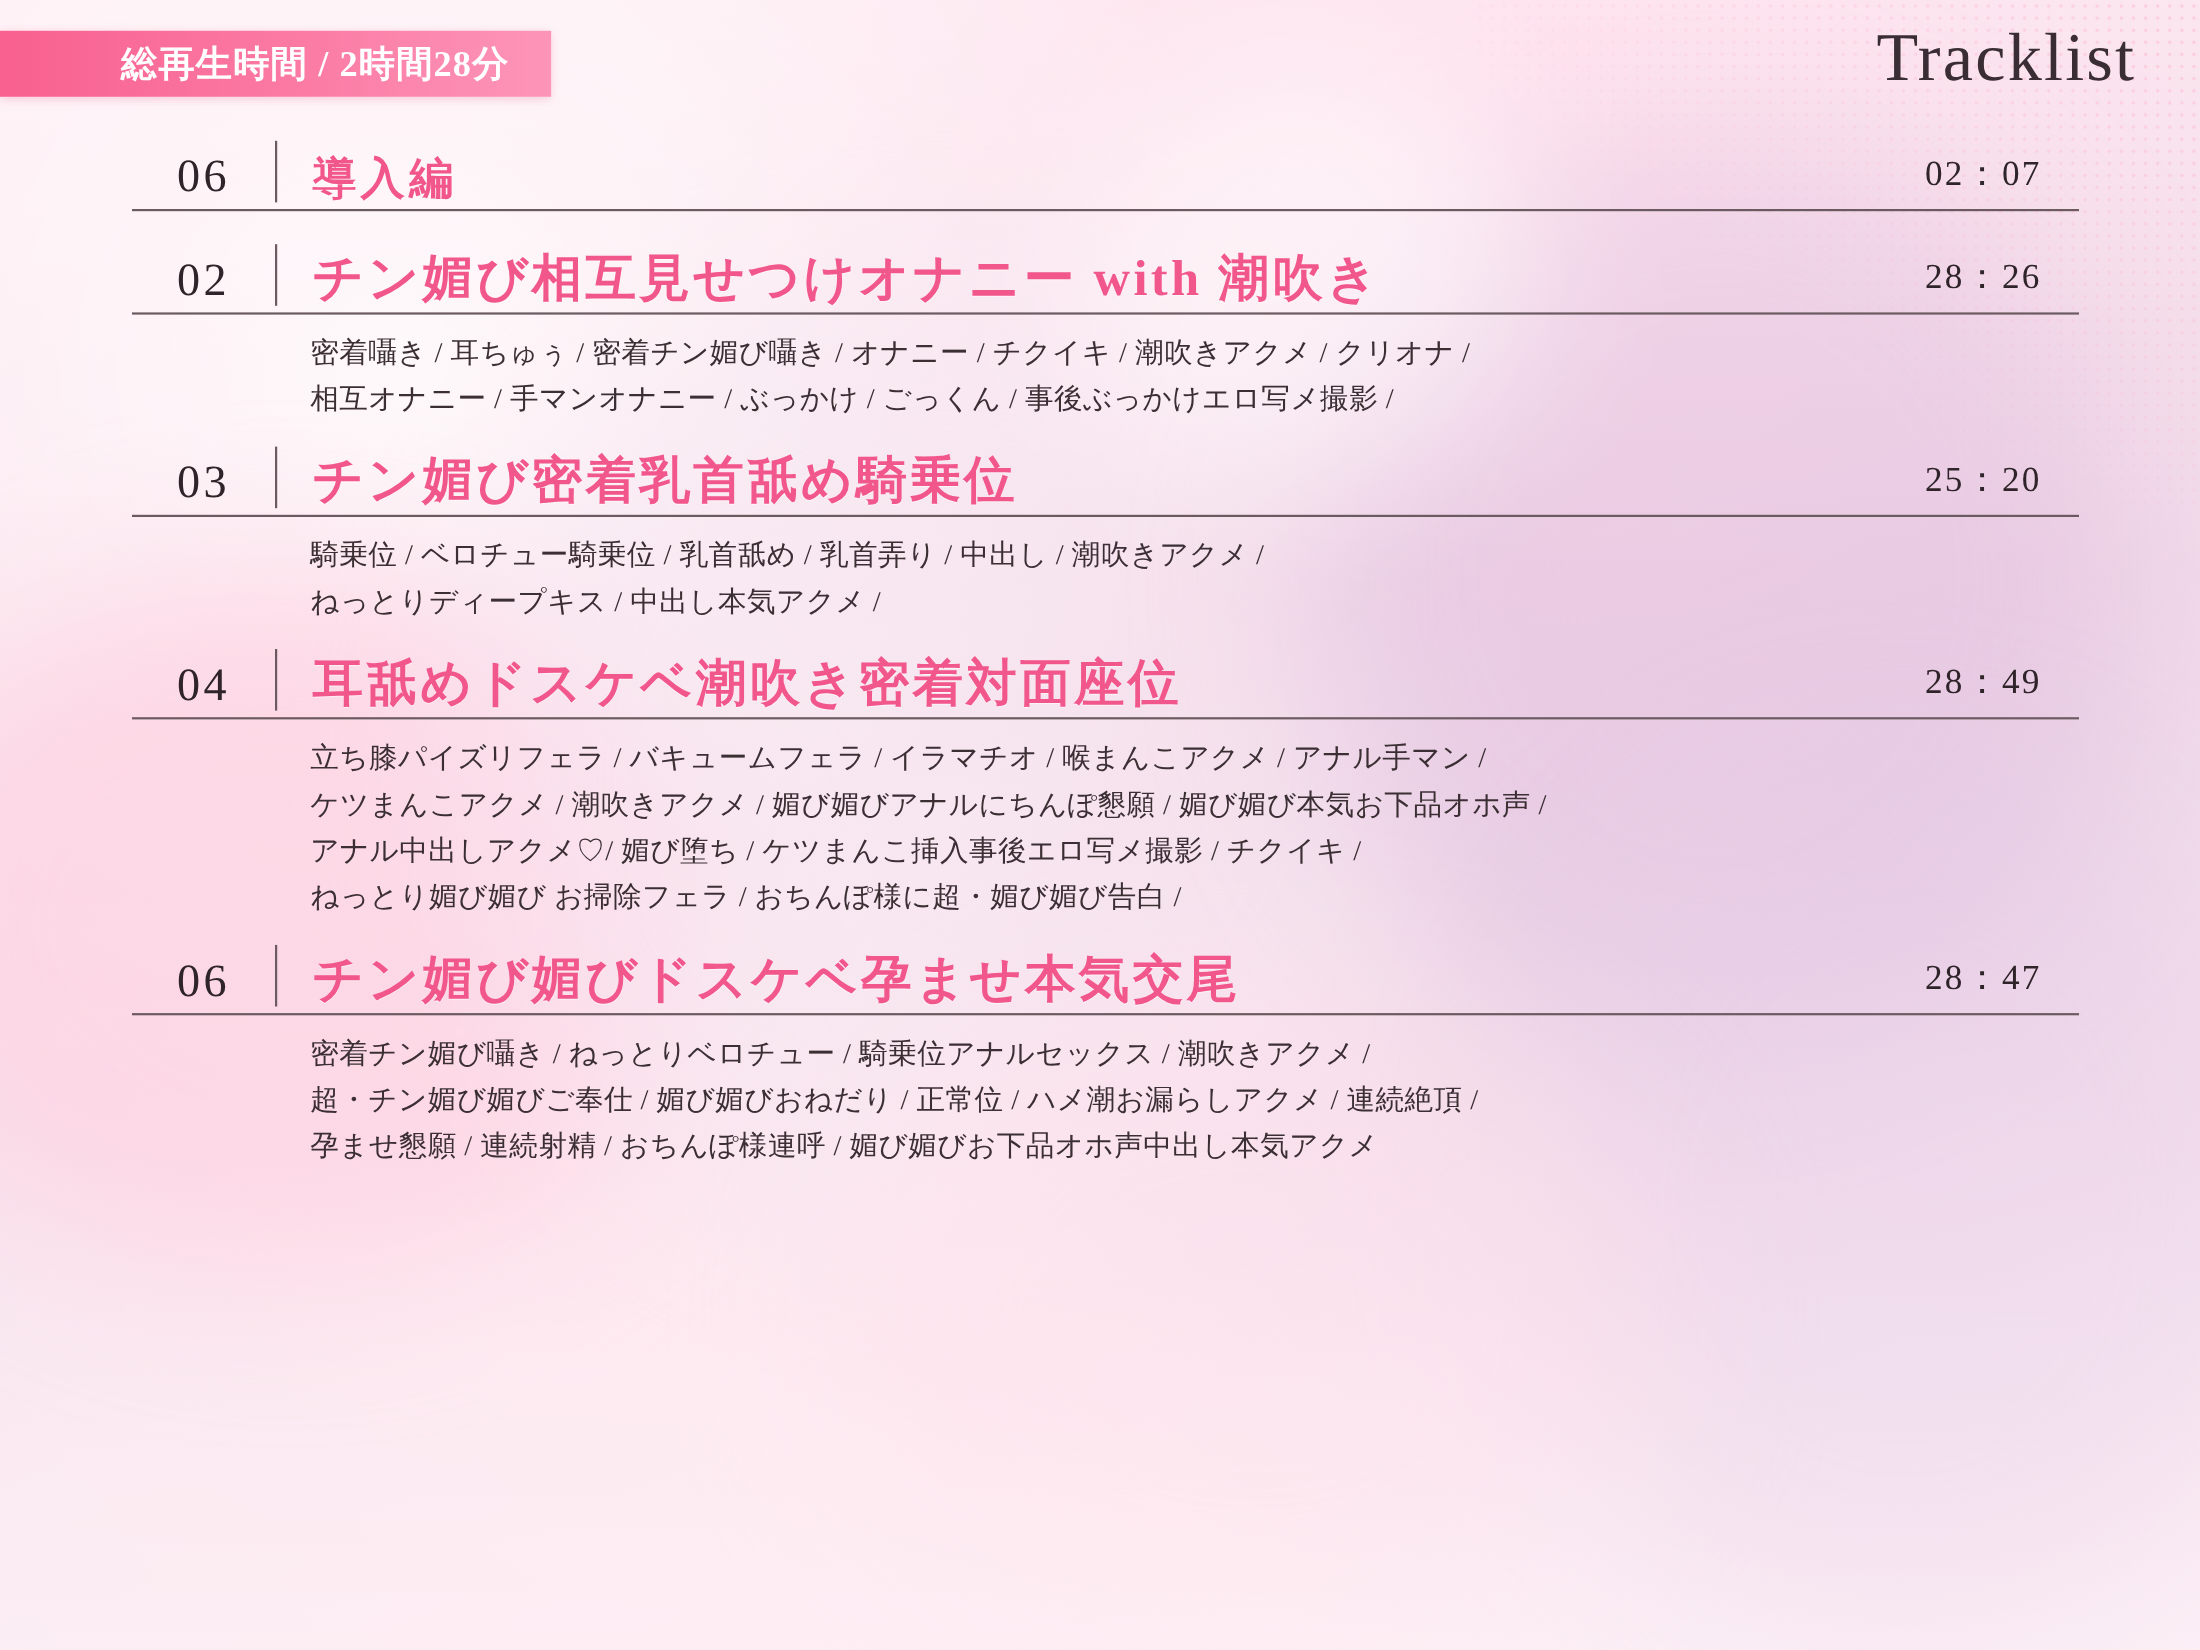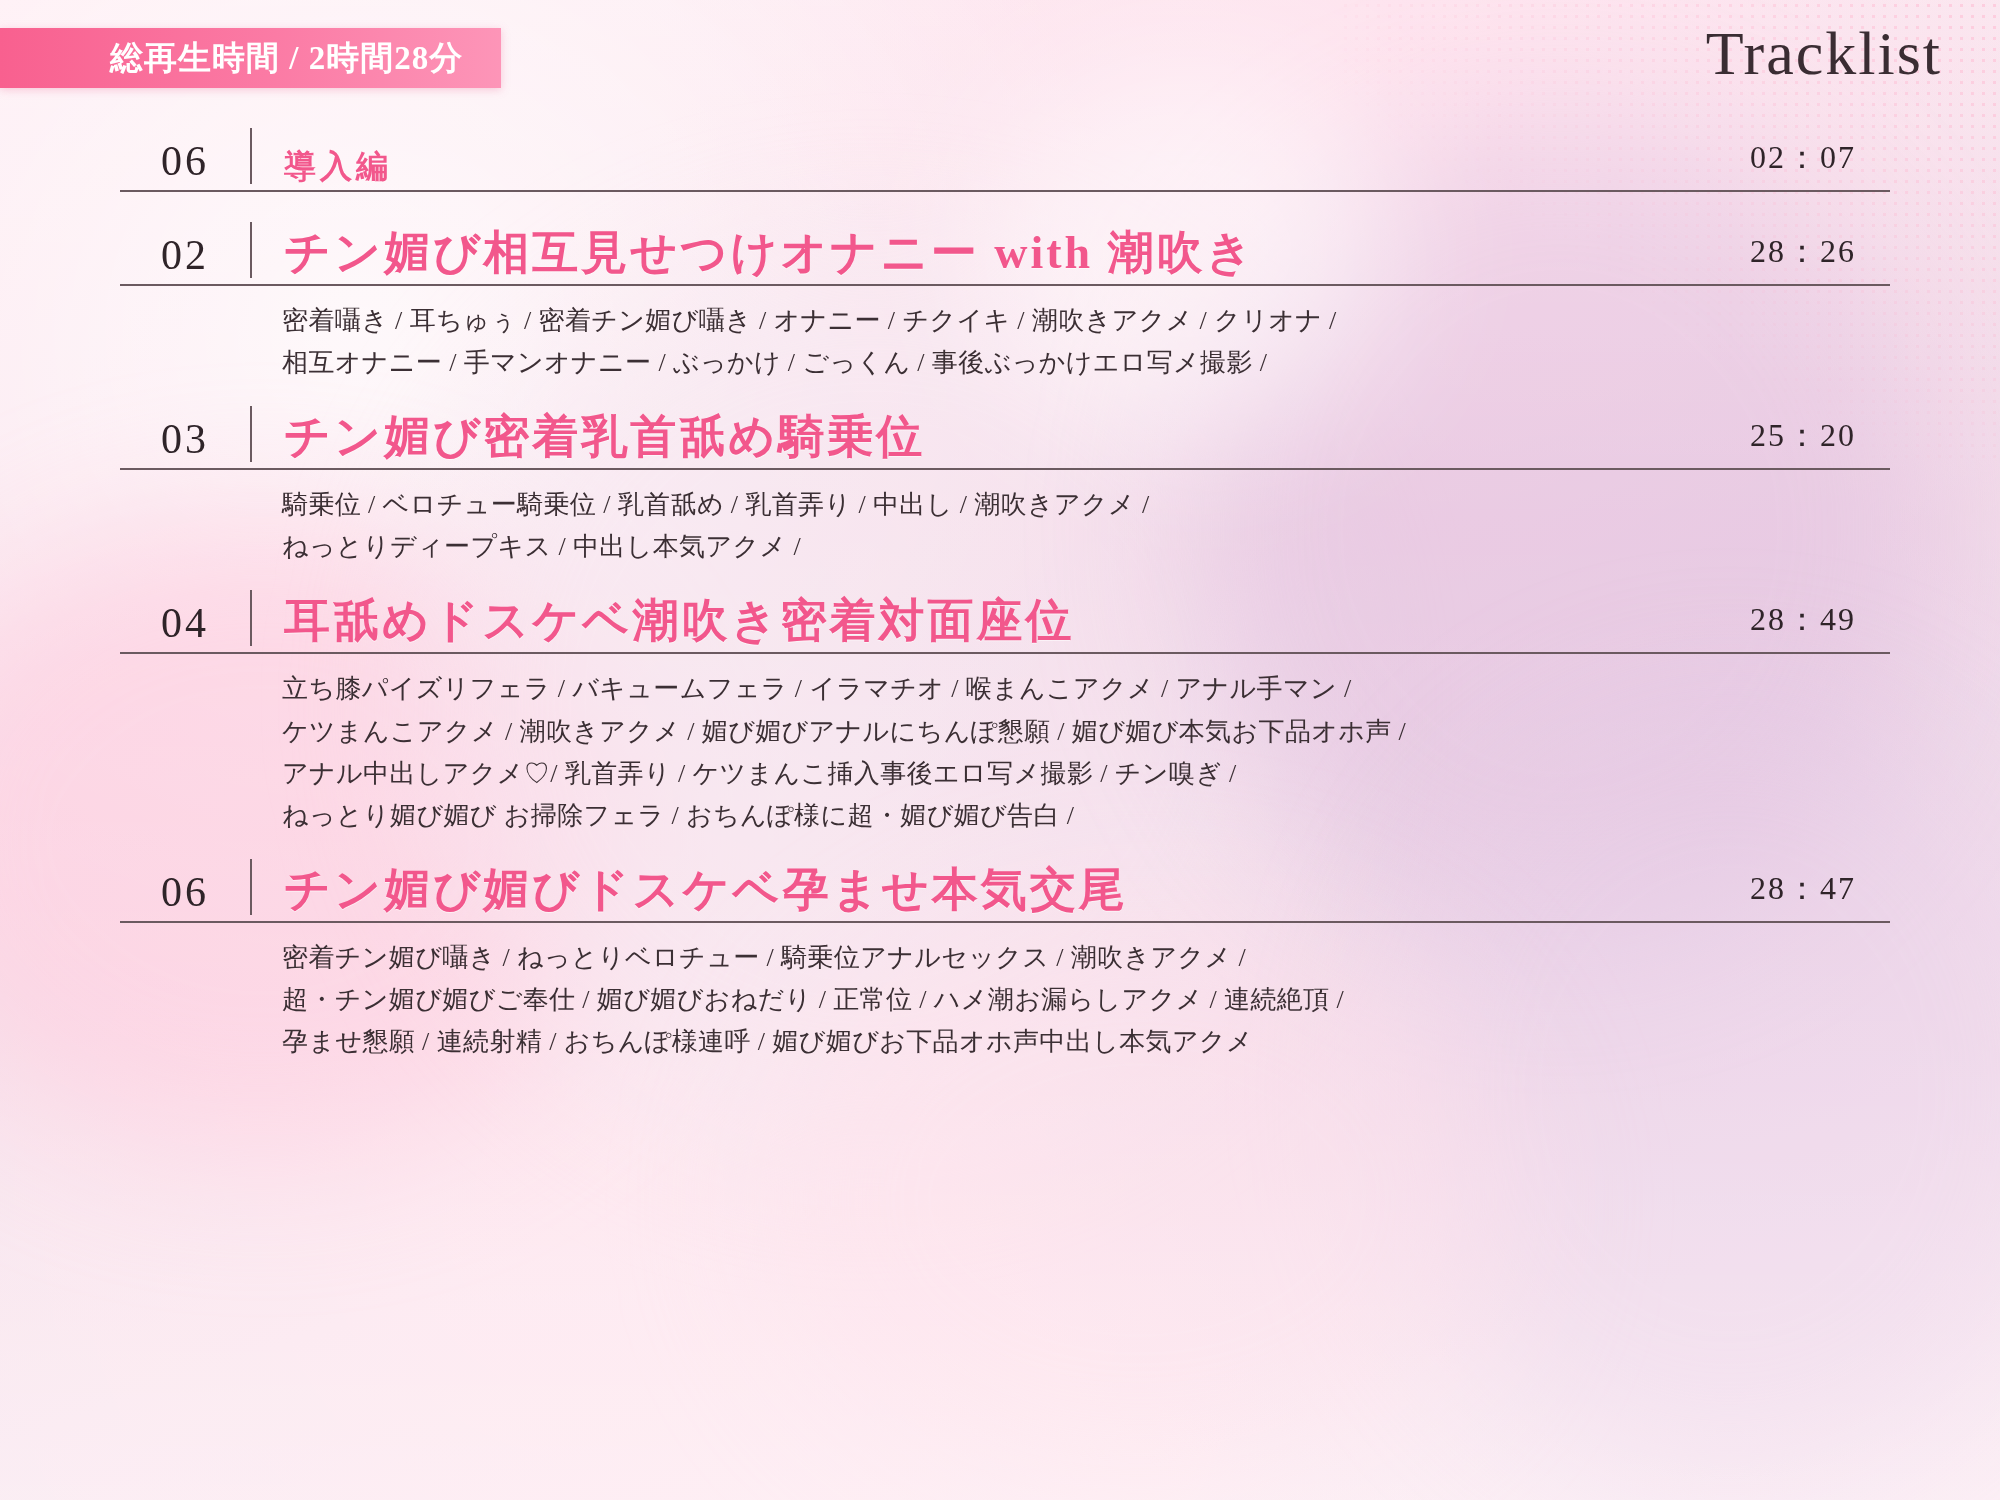--- a/index.html
+++ b/index.html
@@ -126,21 +126,21 @@
   .track-title {
     flex: 1 1 auto;
     padding-left: 32px;
     font-family: "Liberation Serif", serif;
     color: #f2578c;
     font-weight: bold;
     line-height: 1;
     padding-bottom: 2px;
     text-shadow: 0 1px 0 rgba(255,255,255,0.55);
   }
-  .track.t01 .track-title { font-size: 32px; letter-spacing: 4px; }
+  .track.t01 .track-title { font-size: 40px; letter-spacing: 4px; }
   .track-title.big { font-size: 46px; letter-spacing: 3px; }
   .track-time {
     flex: 0 0 auto;
     font-family: "Liberation Serif", serif;
     font-size: 32px;
     color: #2f2429;
     letter-spacing: 2px;
     padding: 0 34px 4px 0;
     white-space: nowrap;
   }
@@ -215,21 +215,21 @@
         <div class="divider"></div>
         <div class="track-title big">耳舐めドスケベ潮吹き密着対面座位</div>
         <div class="track-time">28：49</div>
       </div>
     </div>
 
     <div class="track">
       <div class="track-tags">
         <div>立ち膝パイズリフェラ / バキュームフェラ / イラマチオ / 喉まんこアクメ / アナル手マン /</div>
         <div>ケツまんこアクメ / 潮吹きアクメ / 媚び媚びアナルにちんぽ懇願 / 媚び媚び本気お下品オホ声 /</div>
-        <div>アナル中出しアクメ♡/ 乳首弄り / ケツまんこ挿入事後エロ写メ撮影 / チン嗅ぎ /</div>
+        <div>アナル中出しアクメ♡/ 媚び堕ち / ケツまんこ挿入事後エロ写メ撮影 / チクイキ /</div>
         <div>ねっとり媚び媚び お掃除フェラ / おちんぽ様に超・媚び媚び告白 /</div>
       </div>
     </div>
 
     <div class="track">
       <div class="track-head">
         <div class="track-num">06</div>
         <div class="divider"></div>
         <div class="track-title big">チン媚び媚びドスケベ孕ませ本気交尾</div>
         <div class="track-time">28：47</div>

